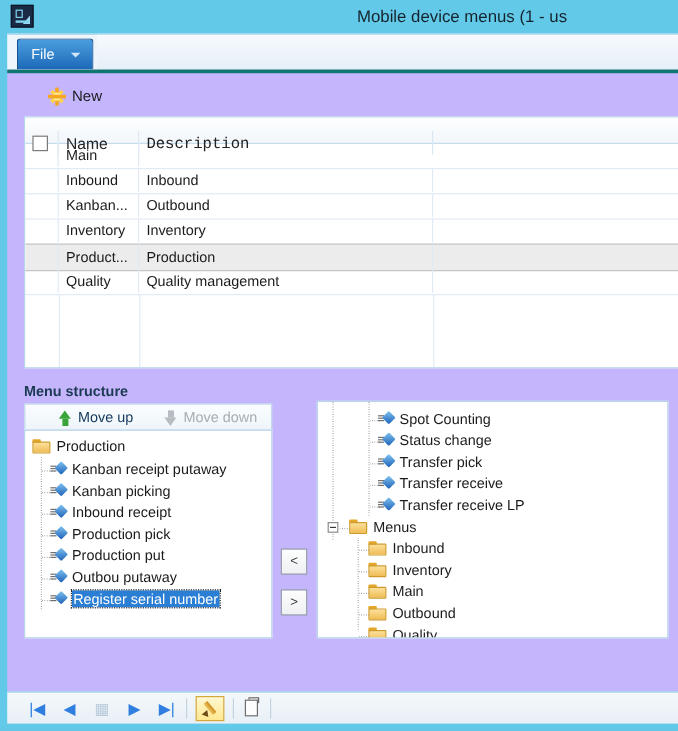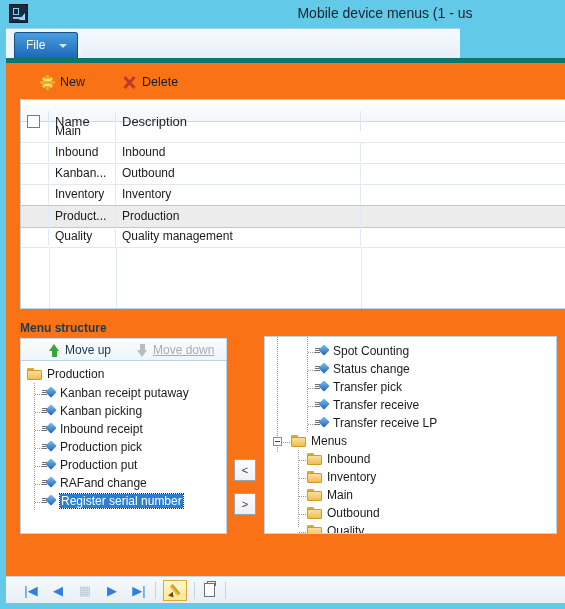--- a/index.html
+++ b/index.html
@@ -44,21 +44,21 @@
   }
   .title-text {
     position: absolute; left: 200px; top: 5px; width: 370px;
     text-align: center;
     font-size: 14px; color: #14232e;
     white-space: nowrap; overflow: hidden;
   }
 
   
   .ribbon {
-    position: absolute; left: 6px; top: 28px; width: 454px; height: 30px;
+    position: absolute; left: 6px; top: 28px; width: 559px; height: 30px;
     background: #eef5fb;
     border-top: 1px solid #a7d3ea;
   }
   .ribbon-strip {
     position: absolute; left: 75px; top: 0; right: 0; height: 29px;
     background: linear-gradient(#f6fafd, #e6eff7);
     border-bottom: 1px solid #b9d6e8;
   }
   .file-tab {
     position: absolute; left: 8px; top: 3px;
@@ -79,22 +79,22 @@
     position: absolute; left: 44px; top: 11px;
     width: 0; height: 0;
     border-left: 4px solid transparent;
     border-right: 4px solid transparent;
     border-top: 4px solid #cfe6f8;
   }
 
   
   .content {
     position: absolute; left: 6px; top: 58px; width: 559px; height: 518px;
-    background: #f97316;
-    border-top: 5px solid #0f766e;
+    background: #c4b5fd;
+    border-top: 3px solid #0f766e;
     box-sizing: border-box;
   }
 
   
   .action-bar {
     position: absolute; left: 14px; top: 8px; width: 545px; height: 26px;
   }
   .act-btn {
     position: absolute; top: 0; height: 24px;
     padding: 0 4px;
@@ -155,21 +155,21 @@
   .gh-cell {
     position: absolute; top: 0; height: 20px;
     font-size: 13px; color: #222;
     border-right: 1px solid #d9e8f3;
     box-sizing: border-box;
     margin-top: 11px;
   }
   .gh-cell span { position: absolute; left: 6px; top: 3px; }
   .gh-check { left: 0; width: 28px; }
   .gh-name { left: 28px; width: 67px; }
-  .gh-desc { left: 95px; width: 245px; }
+  .gh-desc { left: 95px; width: 245px; font-family: Liberation Mono, monospace; }
   .gh-extra { left: 340px; right: 0; border-right: none; }
 
   .head-checkbox {
     position: absolute; left: 6px; top: 4px;
     width: 13px; height: 13px;
     border: 1px solid #7a7a7a;
     background: #ffffff;
     box-sizing: border-box;
     cursor: pointer;
   }
@@ -212,21 +212,21 @@
     position: absolute; left: 0; top: 0; width: 207px; height: 23px;
     background: linear-gradient(#fbfdfe, #eef5fa);
     border: 1px solid #c4dcec;
     box-sizing: border-box;
   }
   .move-btn { position: absolute; top: 2px; height: 19px; cursor: pointer; white-space: nowrap; }
   .move-btn .lbl { position: absolute; top: 2px; font-size: 12px; }
   .move-up { left: 28px; }
   .move-up .lbl { left: 16px; color: #14395c; }
   .move-down { left: 116px; cursor: default; }
-  .move-down .lbl { left: 16px; color: #a6adb3; text-decoration: underline; }
+  .move-down .lbl { left: 16px; color: #a6adb3; }
   .arr {
     position: absolute; left: 0; top: 3px; width: 11px; height: 13px;
   }
   .arr .head {
     position: absolute; left: 0; top: 0; width: 0; height: 0;
     border-left: 5.5px solid transparent; border-right: 5.5px solid transparent;
   }
   .arr .body { position: absolute; left: 3px; width: 5px; }
   .arr-up .head { border-bottom: 7px solid #3aa43a; }
   .arr-up .body { top: 7px; height: 6px; background: #3aa43a; }
@@ -421,27 +421,20 @@
 
     <div class="action-bar">
       <div class="act-btn btn-new">
         <div class="icon-star">
           <div class="d1"></div>
             <div class="d2"></div>
             <div class="core"></div>
         </div>
         <div class="lbl">New</div>
       </div>
-      <div class="act-btn btn-del">
-        <div class="icon-x">
-          <div class="s1"></div>
-            <div class="s2"></div>
-        </div>
-        <div class="lbl">Delete</div>
-      </div>
     </div>
 
     <div class="grid">
       <div class="grid-header">
         <div class="gh-cell gh-check">
           <div class="head-checkbox"></div>
         </div>
         <div class="gh-cell gh-name">
           <span>Name</span>
         </div>
@@ -604,21 +597,21 @@
           <div class="tlabel" style="left:39px">Production put</div>
         </div>
         <div class="tnode" style="top:113px">
           <div class="tline-h" style="left:14px; top:10px; width:9px;"></div>
           <div class="ico-item" style="left:21px">
               <div class="l1"></div>
               <div class="l2"></div>
               <div class="l3"></div>
               <div class="dia"></div>
             </div>
-          <div class="tlabel" style="left:39px">RAFand change</div>
+          <div class="tlabel" style="left:39px">Outbou putaway</div>
         </div>
         <div class="tnode" style="top:131px">
           <div class="tline-h" style="left:14px; top:10px; width:9px;"></div>
           <div class="ico-item" style="left:21px">
               <div class="l1"></div>
               <div class="l2"></div>
               <div class="l3"></div>
               <div class="dia"></div>
             </div>
           <div class="tlabel sel-label" style="left:39px">Register serial number</div>

